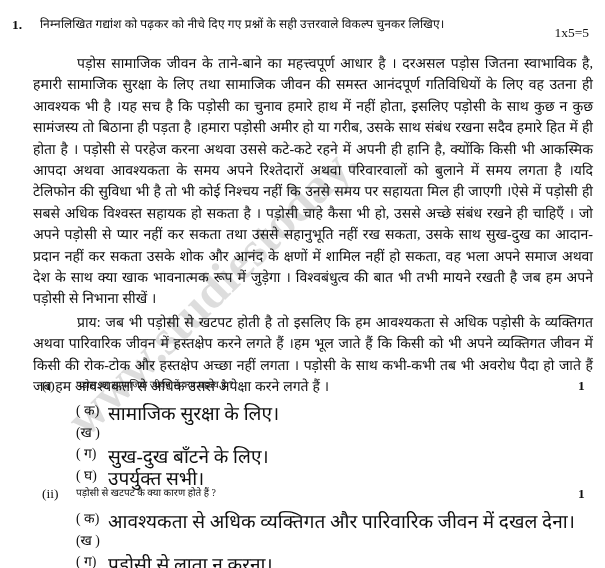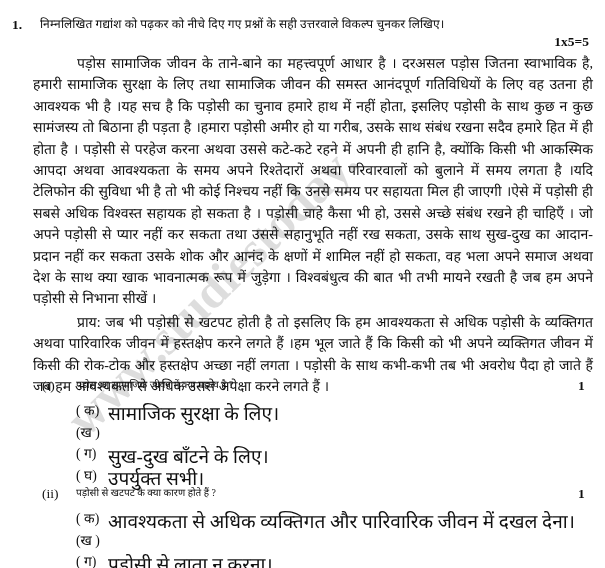--- a/index.html
+++ b/index.html
@@ -67,22 +67,22 @@
     left: 40px;
     top: 15px;
     font-size: 12px;
     letter-spacing: 0.15px;
     white-space: nowrap;
   }
 
   .marks-top {
     position: absolute;
     right: 16px;
-    top: 34px;
-    font-weight: 700;
+    top: 25px;
+    font-weight: 400;
     font-size: 13.5px;
   }
 
   
   .passage {
     position: absolute;
     left: 33px;
     right: 12px;
     top: 53px;
     font-size: 14px;

